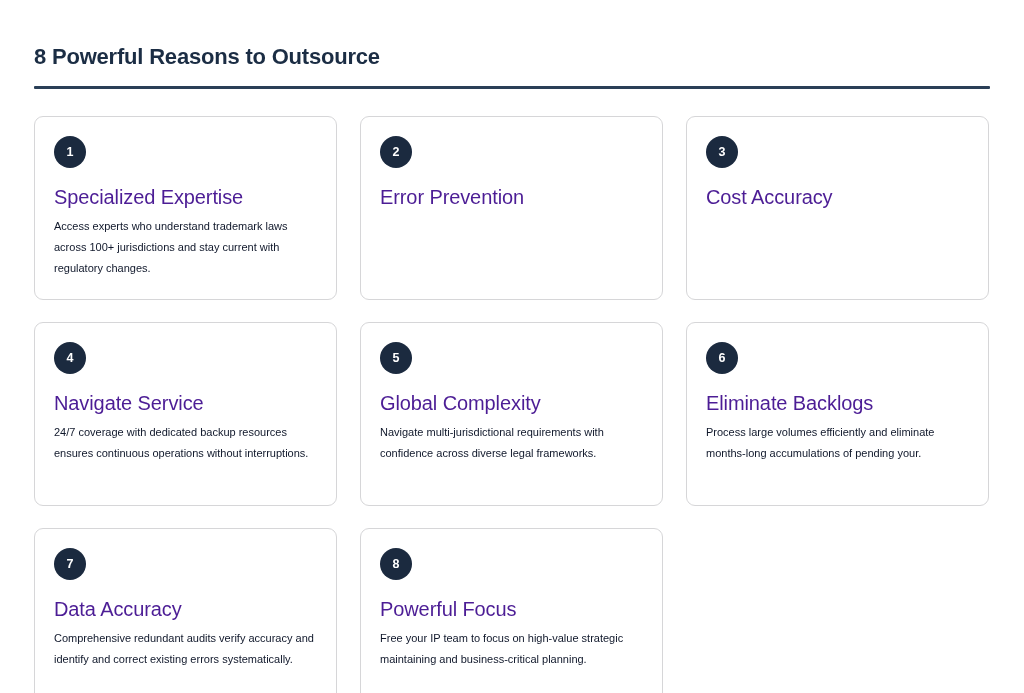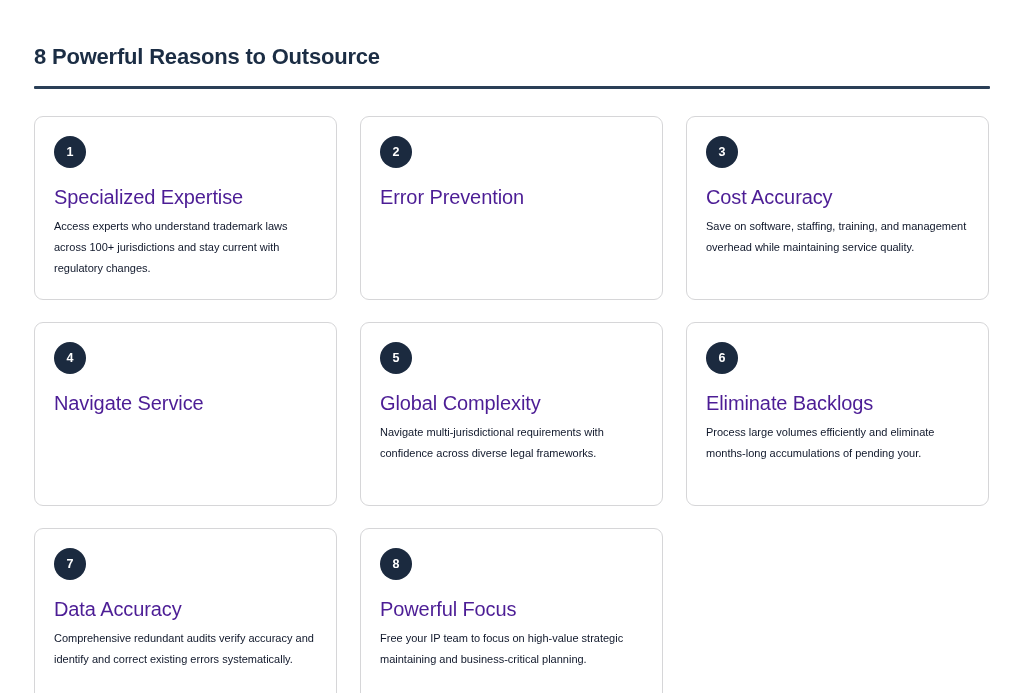--- a/index.html
+++ b/index.html
@@ -108,26 +108,26 @@
     </div>
 
     <div class="card">
       <div class="card-badge">2</div>
       <h2 class="card-title">Error Prevention</h2>
     </div>
 
     <div class="card">
       <div class="card-badge">3</div>
       <h2 class="card-title">Cost Accuracy</h2>
-      <p class="card-desc">Save on software, staffing, training, and management overhead while maintaining service quality.</p>
     </div>
 
     <div class="card">
       <div class="card-badge">4</div>
       <h2 class="card-title">Navigate Service</h2>
+      <p class="card-desc">24/7 coverage with dedicated backup resources ensures continuous operations without interruptions.</p>
     </div>
 
     <div class="card">
       <div class="card-badge">5</div>
       <h2 class="card-title">Global Complexity</h2>
       <p class="card-desc">Navigate multi-jurisdictional requirements with confidence across diverse legal frameworks.</p>
     </div>
 
     <div class="card">
       <div class="card-badge">6</div>

